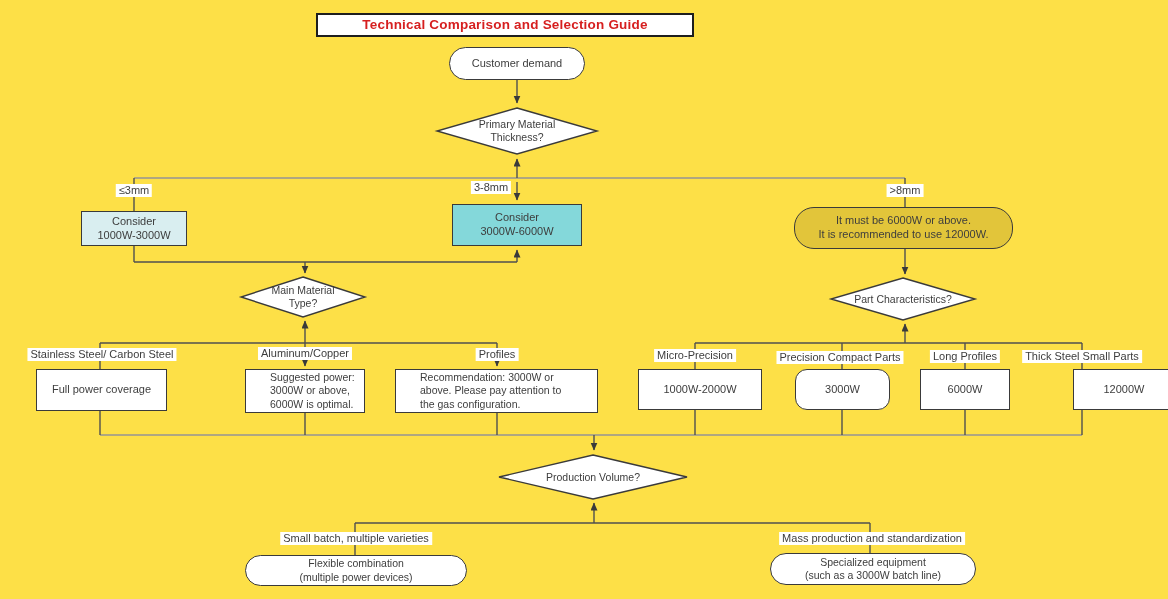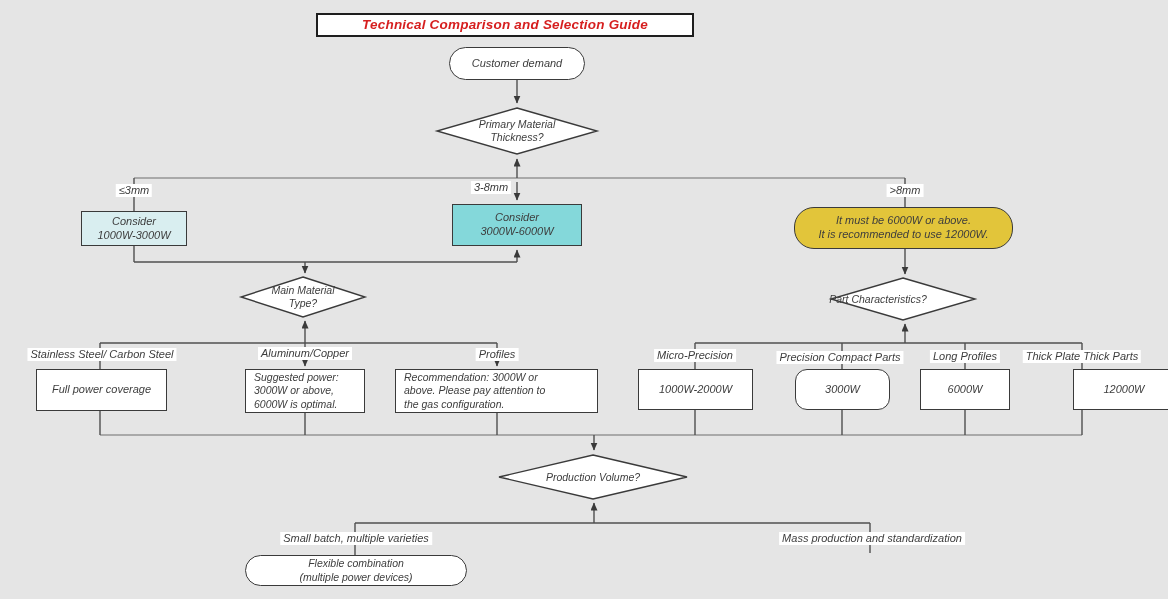--- a/index.html
+++ b/index.html
@@ -7,43 +7,43 @@
     --line-light:#949494;
     --border:#3a3a3a;
     --text:#3d3d3d;
     --red:#d61f1f;
     --lightblue:#d9eef0;
     --teal:#84d8da;
     --gold:#e2c53a;
   }
   html,body{margin:0;padding:0;background:#fff;}
   #canvas{
-    position:relative;width:1168px;height:599px;background:#e5e5e5;overflow:hidden;
-    font-family:"Liberation Sans","DejaVu Sans",sans-serif;color:var(--text);font-style:italic;
+    position:relative;width:1168px;height:599px;background:#fde047;overflow:hidden;
+    font-family:"Liberation Sans","DejaVu Sans",sans-serif;color:var(--text);
   }
   #wires{position:absolute;left:0;top:0;width:1168px;height:599px;}
   .node{
     position:absolute;box-sizing:border-box;display:flex;align-items:center;justify-content:center;
     text-align:center;font-size:11px;line-height:1.25;white-space:pre-line;background:#fff;
   }
   .rect{border:1.3px solid var(--border);}
   .stadium{border:1.3px solid var(--border);border-radius:17px;}
   .titlebox{border:2px solid #1e1e1e;font-weight:bold;font-size:13.5px;color:var(--red);letter-spacing:.2px;}
   .fill-lightblue{background:var(--lightblue);}
   .fill-teal{background:var(--teal);}
   .fill-gold{background:var(--gold);border-radius:20px;}
   .lbl{
     position:absolute;transform:translateX(-50%);background:#fff;padding:0 3px;
     font-size:11px;line-height:13px;white-space:nowrap;color:var(--text);
   }
   .dtext{
     position:absolute;transform:translate(-50%,-50%);text-align:center;
     font-size:10.5px;line-height:1.2;white-space:pre-line;color:var(--text);
   }
-  .left-align{justify-content:flex-start;text-align:left;padding-left:8px;font-size:10.5px;}
+  .left-align{justify-content:flex-start;text-align:left;padding-left:24px;font-size:10.5px;}
 </style>
 </head>
 <body>
 
 <div id="canvas">
 
   <svg id="wires" viewBox="0 0 1168 599">
     <defs>
       <marker id="arr" markerWidth="10" markerHeight="9" refX="7.5" refY="3.5" orient="auto" markerUnits="userSpaceOnUse">
         <path d="M0,0 L8,3.5 L0,7 Z" fill="#3a3a3a"></path>
@@ -107,21 +107,21 @@
   </svg>
 
   <div class="node titlebox" style="left:316px;top:13px;width:378px;height:24px;">Technical Comparison and Selection Guide</div>
 
   <div class="node stadium" style="left:449px;top:47px;width:136px;height:33px;">Customer demand</div>
 
   <div class="dtext" style="left:517px;top:131px;">Primary Material
 Thickness?</div>
   <div class="dtext" style="left:303px;top:297px;">Main Material
 Type?</div>
-  <div class="dtext" style="left:878px;top:299px;">Part Characteristics?</div>
+  <div class="dtext" style="left:903px;top:299px;">Part Characteristics?</div>
   <div class="dtext" style="left:593px;top:477px;">Production Volume?</div>
 
   <div class="lbl" style="left:134px;top:184px;">≤3mm</div>
   <div class="lbl" style="left:491px;top:181px;">3-8mm</div>
   <div class="lbl" style="left:905px;top:184px;">&gt;8mm</div>
 
   <div class="node rect fill-lightblue" style="left:81px;top:211px;width:106px;height:35px;">Consider
 1000W-3000W</div>
   <div class="node rect fill-teal" style="left:452px;top:204px;width:130px;height:42px;">Consider
 3000W-6000W</div>
@@ -136,26 +136,28 @@
   <div class="node rect left-align" style="left:245px;top:369px;width:120px;height:44px;">Suggested power:
 3000W or above,
 6000W is optimal.</div>
   <div class="node rect left-align" style="left:395px;top:369px;width:203px;height:44px;">Recommendation: 3000W or
 above. Please pay attention to
 the gas configuration.</div>
 
   <div class="lbl" style="left:695px;top:349px;">Micro-Precision</div>
   <div class="lbl" style="left:840px;top:351px;">Precision Compact Parts</div>
   <div class="lbl" style="left:965px;top:350px;">Long Profiles</div>
-  <div class="lbl" style="left:1082px;top:350px;">Thick Plate Thick Parts</div>
+  <div class="lbl" style="left:1082px;top:350px;">Thick Steel Small Parts</div>
 
-  <div class="node rect" style="left:638px;top:369px;width:115px;height:41px;">1000W-2000W</div>
+  <div class="node rect" style="left:638px;top:369px;width:124px;height:41px;">1000W-2000W</div>
   <div class="node rect" style="left:795px;top:369px;width:95px;height:41px;border-radius:12px;">3000W</div>
   <div class="node rect" style="left:920px;top:369px;width:90px;height:41px;text-align:right;">6000W</div>
   <div class="node rect" style="left:1073px;top:369px;width:102px;height:41px;">12000W</div>
 
   <div class="lbl" style="left:356px;top:532px;">Small batch, multiple varieties</div>
   <div class="lbl" style="left:872px;top:532px;">Mass production and standardization</div>
 
   <div class="node stadium" style="left:245px;top:555px;width:222px;height:31px;font-size:10.5px;">Flexible combination
 (multiple power devices)</div>
+  <div class="node stadium" style="left:770px;top:553px;width:206px;height:32px;font-size:10.5px;">Specialized equipment
+(such as a 3000W batch line)</div>
 
 </div>
 
 </body></html>

